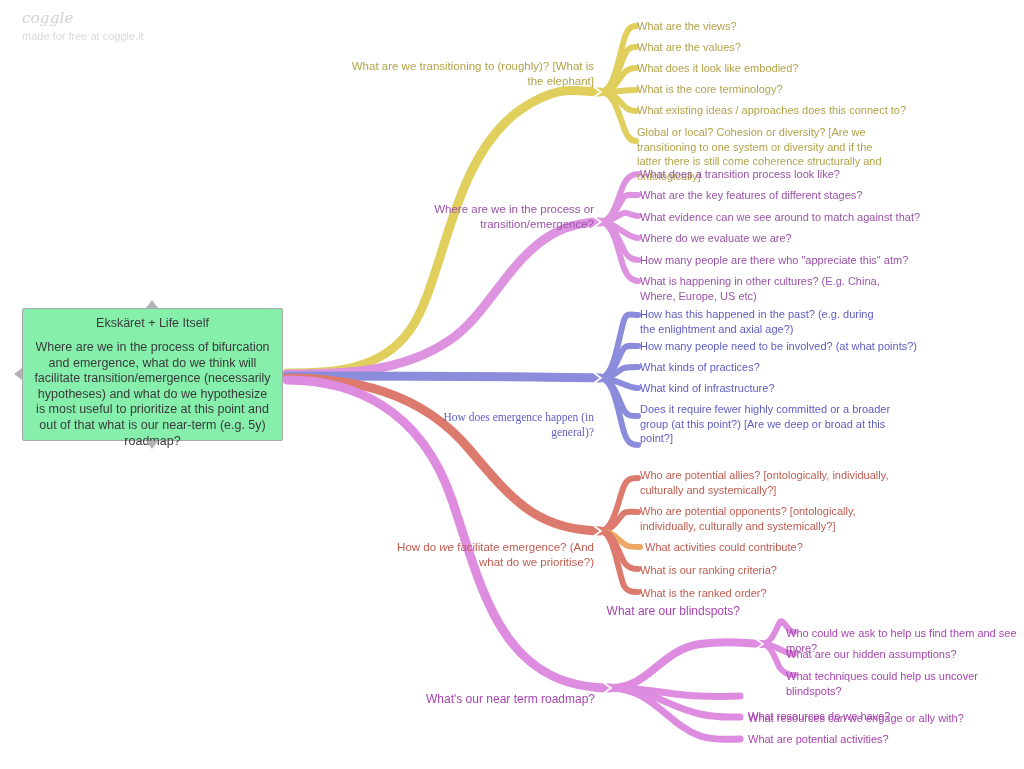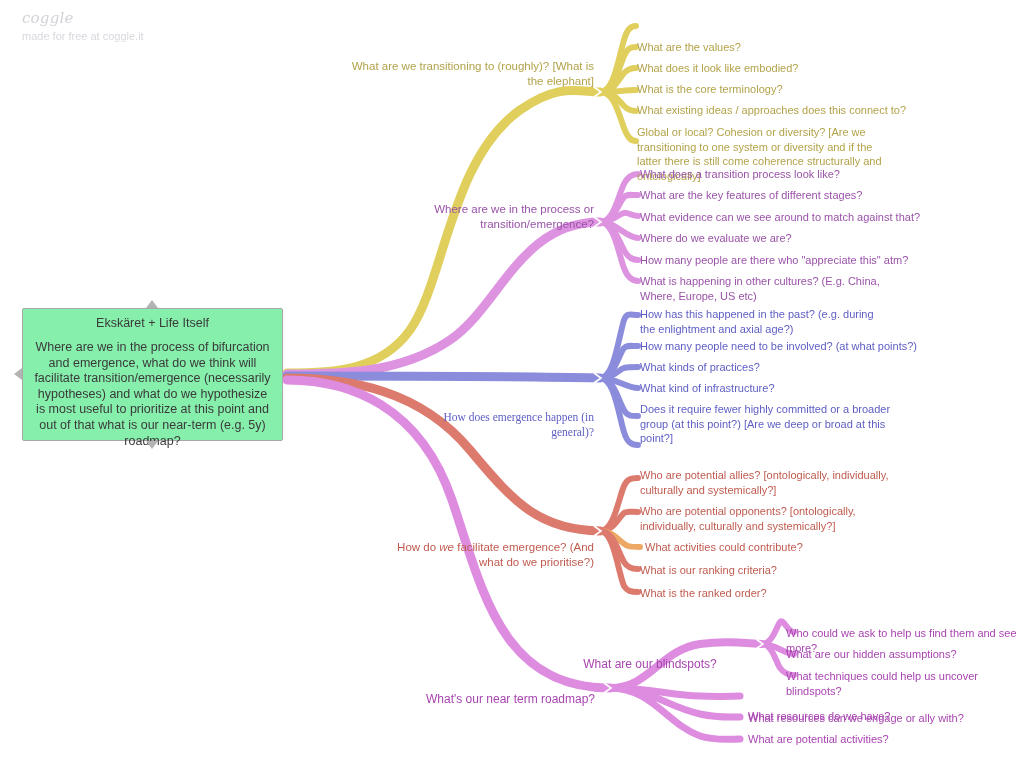--- a/index.html
+++ b/index.html
@@ -189,20 +189,21 @@
   <div class="nub nub-top"></div>
   <div class="nub nub-left"></div>
   <div class="nub nub-bottom"></div>
   <div class="root-node">
     <div class="root-title">Ekskäret + Life Itself</div>
     <div class="root-body">Where are we in the process of bifurcation and emergence, what do we think will facilitate transition/emergence (necessarily hypotheses) and what do we hypothesize is most useful to prioritize at this point and out of that what is our near-term (e.g. 5y) roadmap?</div>
   </div>
 
   <div class="lbl lbl-branch c-yellow" style="left:344px; top:59px; width:250px;">What are we transitioning to (roughly)? [What is the elephant]</div>
 
+  <div class="lbl lbl-leaf c-yellow" style="left:637px; top:19px; width:330px;">What are the views?</div>
   <div class="lbl lbl-leaf c-yellow" style="left:637px; top:40px; width:330px;">What are the values?</div>
   <div class="lbl lbl-leaf c-yellow" style="left:637px; top:61px; width:330px;">What does it look like embodied?</div>
   <div class="lbl lbl-leaf c-yellow" style="left:637px; top:82px; width:330px;">What is the core terminology?</div>
   <div class="lbl lbl-leaf c-yellow" style="left:637px; top:103px; width:340px;">What existing ideas / approaches does this connect to?</div>
   <div class="lbl lbl-branch c-purple" style="left:394px; top:202px; width:200px;">Where are we in the process or transition/emergence?</div>
 
   <div class="lbl lbl-leaf c-yellow" style="left:637px; top:125px; width:250px;">Global or local? Cohesion or diversity? [Are we transitioning to one system or diversity and if the latter there is still come coherence structurally and ontologically]</div>
 
   <div class="lbl lbl-leaf c-purple" style="left:640px; top:167px; width:340px;">What does a transition process look like?</div>
   <div class="lbl lbl-leaf c-purple" style="left:640px; top:188px; width:340px;">What are the key features of different stages?</div>
@@ -222,21 +223,21 @@
   <div class="lbl lbl-branch c-red" style="left:394px; top:540px; width:200px;"><span>How do <em>we</em> facilitate emergence? (And what do we prioritise?)</span></div>
 
   <div class="lbl lbl-leaf c-red" style="left:640px; top:468px; width:255px;">Who are potential allies? [ontologically, individually, culturally and systemically?]</div>
   <div class="lbl lbl-leaf c-red" style="left:640px; top:504px; width:260px;">Who are potential opponents? [ontologically, individually, culturally and systemically?]</div>
   <div class="lbl lbl-leaf c-red" style="left:645px; top:540px; width:340px;">What activities could contribute?</div>
   <div class="lbl lbl-leaf c-red" style="left:640px; top:563px; width:340px;">What is our ranking criteria?</div>
   <div class="lbl lbl-leaf c-red" style="left:640px; top:586px; width:340px;">What is the ranked order?</div>
 
   <div class="lbl lbl-branch c-pink" style="left:380px; top:692px; width:215px; font-size:12px;">What's our near term roadmap?</div>
 
-  <div class="lbl lbl-branch c-pink" style="left:560px; top:657px; width:180px; font-size:12px;text-align:center;">What are our blindspots?</div>
+  <div class="lbl lbl-branch c-pink" style="left:560px; top:604px; width:180px; font-size:12px;">What are our blindspots?</div>
 
   <div class="lbl lbl-leaf c-pink" style="left:786px; top:626px; width:240px;">Who could we ask to help us find them and see more?</div>
   <div class="lbl lbl-leaf c-pink" style="left:786px; top:647px; width:240px;">What are our hidden assumptions?</div>
   <div class="lbl lbl-leaf c-pink" style="left:786px; top:669px; width:240px;">What techniques could help us uncover blindspots?</div>
 
   <div class="lbl lbl-leaf c-pink" style="left:748px; top:709px; width:270px;">What resources do we have?</div>
   <div class="lbl lbl-leaf c-pink" style="left:748px; top:711px; width:270px;">What resources can we engage or ally with?</div>
   <div class="lbl lbl-leaf c-pink" style="left:748px; top:732px; width:270px;">What are potential activities?</div>
 
 </div>

